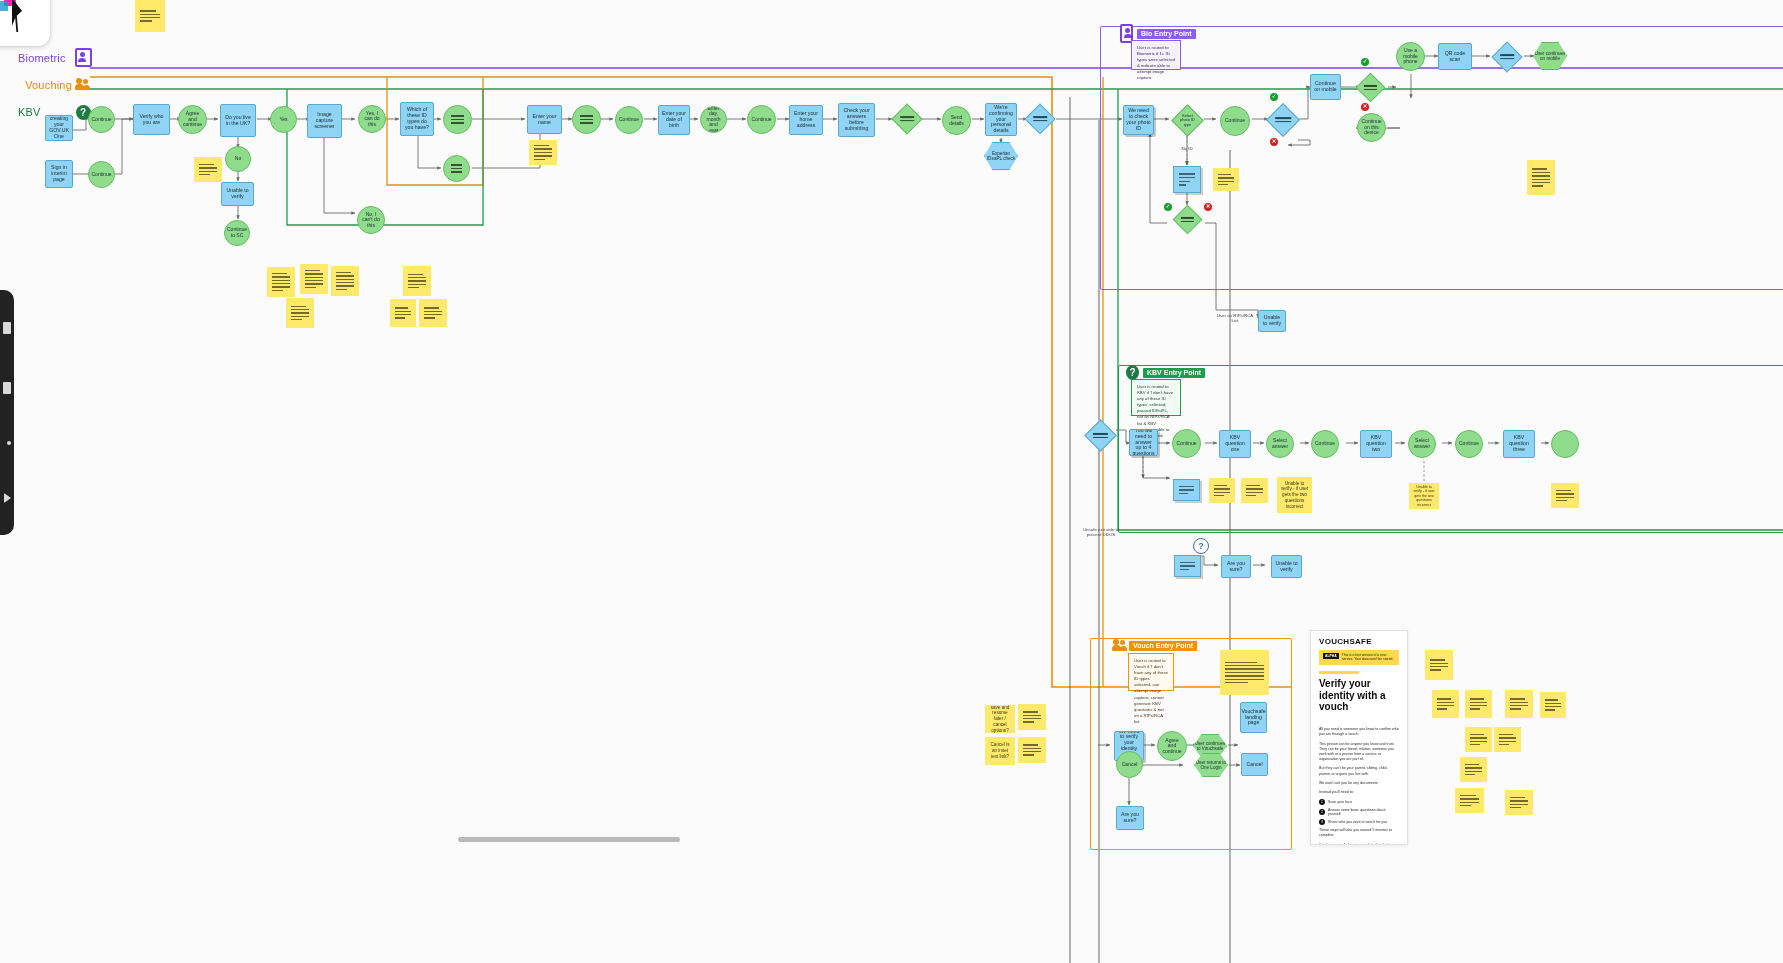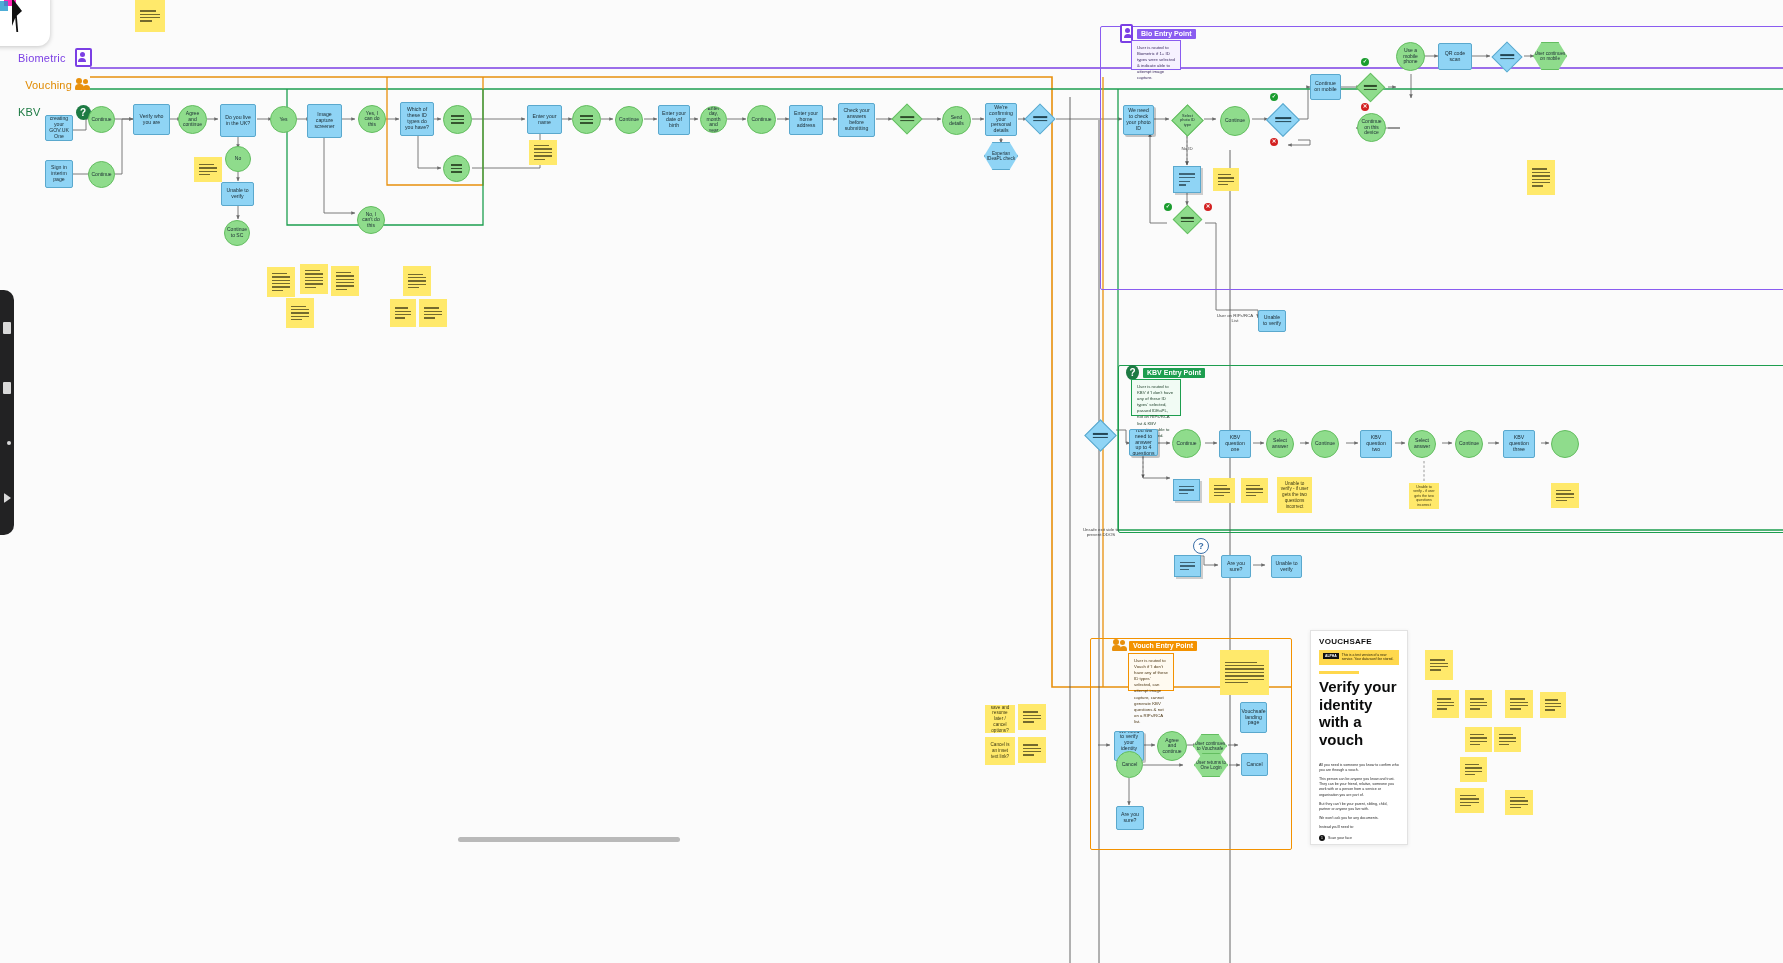--- a/index.html
+++ b/index.html
@@ -102,21 +102,21 @@
     color:#3b6fa8;font-size:9px;font-weight:bold;display:flex;align-items:center;justify-content:center;}
 
   
   .vdoc{position:absolute;background:#fff;box-sizing:border-box;border:1px solid #e2e2e2;
     box-shadow:0 1px 4px rgba(0,0,0,.08);overflow:hidden;}
   .vdoc .brand{font-size:8px;font-weight:bold;letter-spacing:.3px;color:#111;padding:6px 8px 4px 8px;}
   .vdoc .alert{margin:0 8px;background:#ffd84d;padding:3px 4px;display:flex;gap:3px;align-items:flex-start;}
   .vdoc .alert .tag{background:#111;color:#fff;font-size:3.4px;font-weight:bold;padding:1px 2px;}
   .vdoc .alert .txt{font-size:3.4px;color:#2a2408;line-height:1.3;}
   .vdoc .rule{height:3px;background:#ffd84d;margin:6px 8px 4px 8px;width:40px;}
-  .vdoc h1{font-size:15px;margin:2px 8px 14px 8px;line-height:1.18;color:#0b0c0c;}
+  .vdoc h1{font-size:10px;margin:2px 8px 14px 8px;line-height:1.18;color:#0b0c0c;}
   .vdoc p{font-size:3.6px;margin:0 8px 4px 8px;line-height:1.45;color:#2b2b2b;}
   .vdoc .step{display:flex;gap:3px;align-items:center;margin:0 8px 3px 8px;}
   .vdoc .step .num{width:6px;height:6px;border-radius:50%;background:#111;color:#fff;font-size:3.4px;
     display:flex;align-items:center;justify-content:center;flex:none;}
   .vdoc .step .t{font-size:3.6px;color:#2b2b2b;}
 
   
   .hscroll{position:absolute;left:458px;top:837px;width:222px;height:5px;background:#b9b9b9;border-radius:3px;}
 </style>
 </head>

